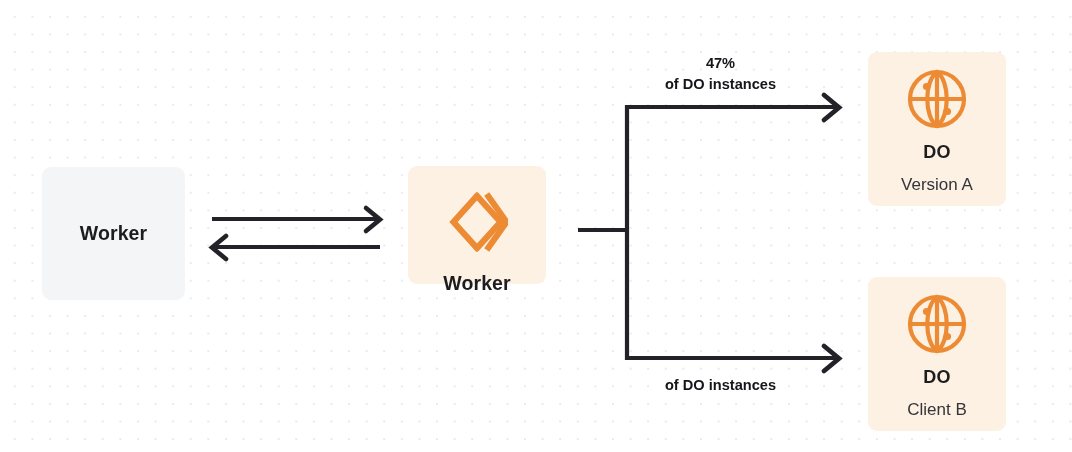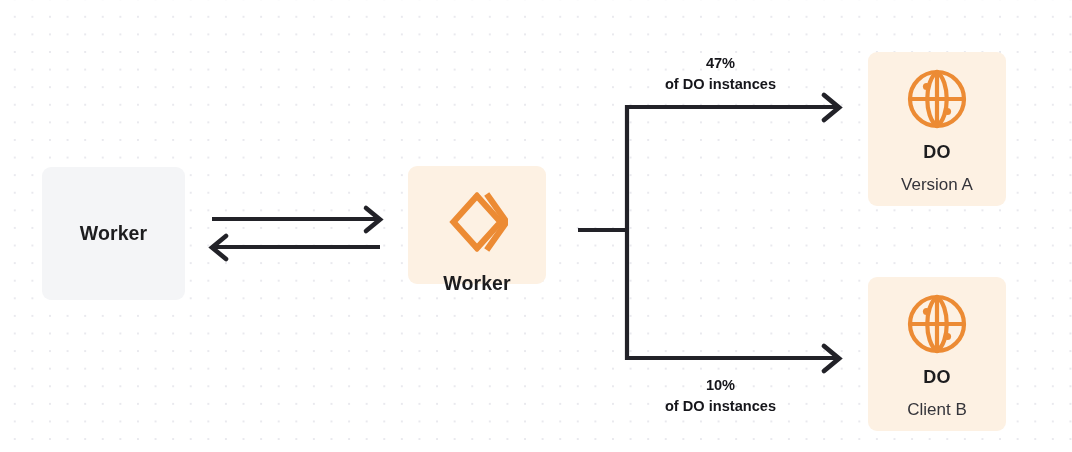--- a/index.html
+++ b/index.html
@@ -216,17 +216,16 @@
     <span class="node-title">DO</span>
     <span class="node-sub">Client B</span>
   </div>
 
   <div class="edge-label" id="label-top">
     <div>47%</div>
     <div>of DO instances</div>
   </div>
 
   <div class="edge-label" id="label-bottom">
-    <div>10%</div>
     <div>of DO instances</div>
   </div>
 
 </div>
 
 </body></html>

